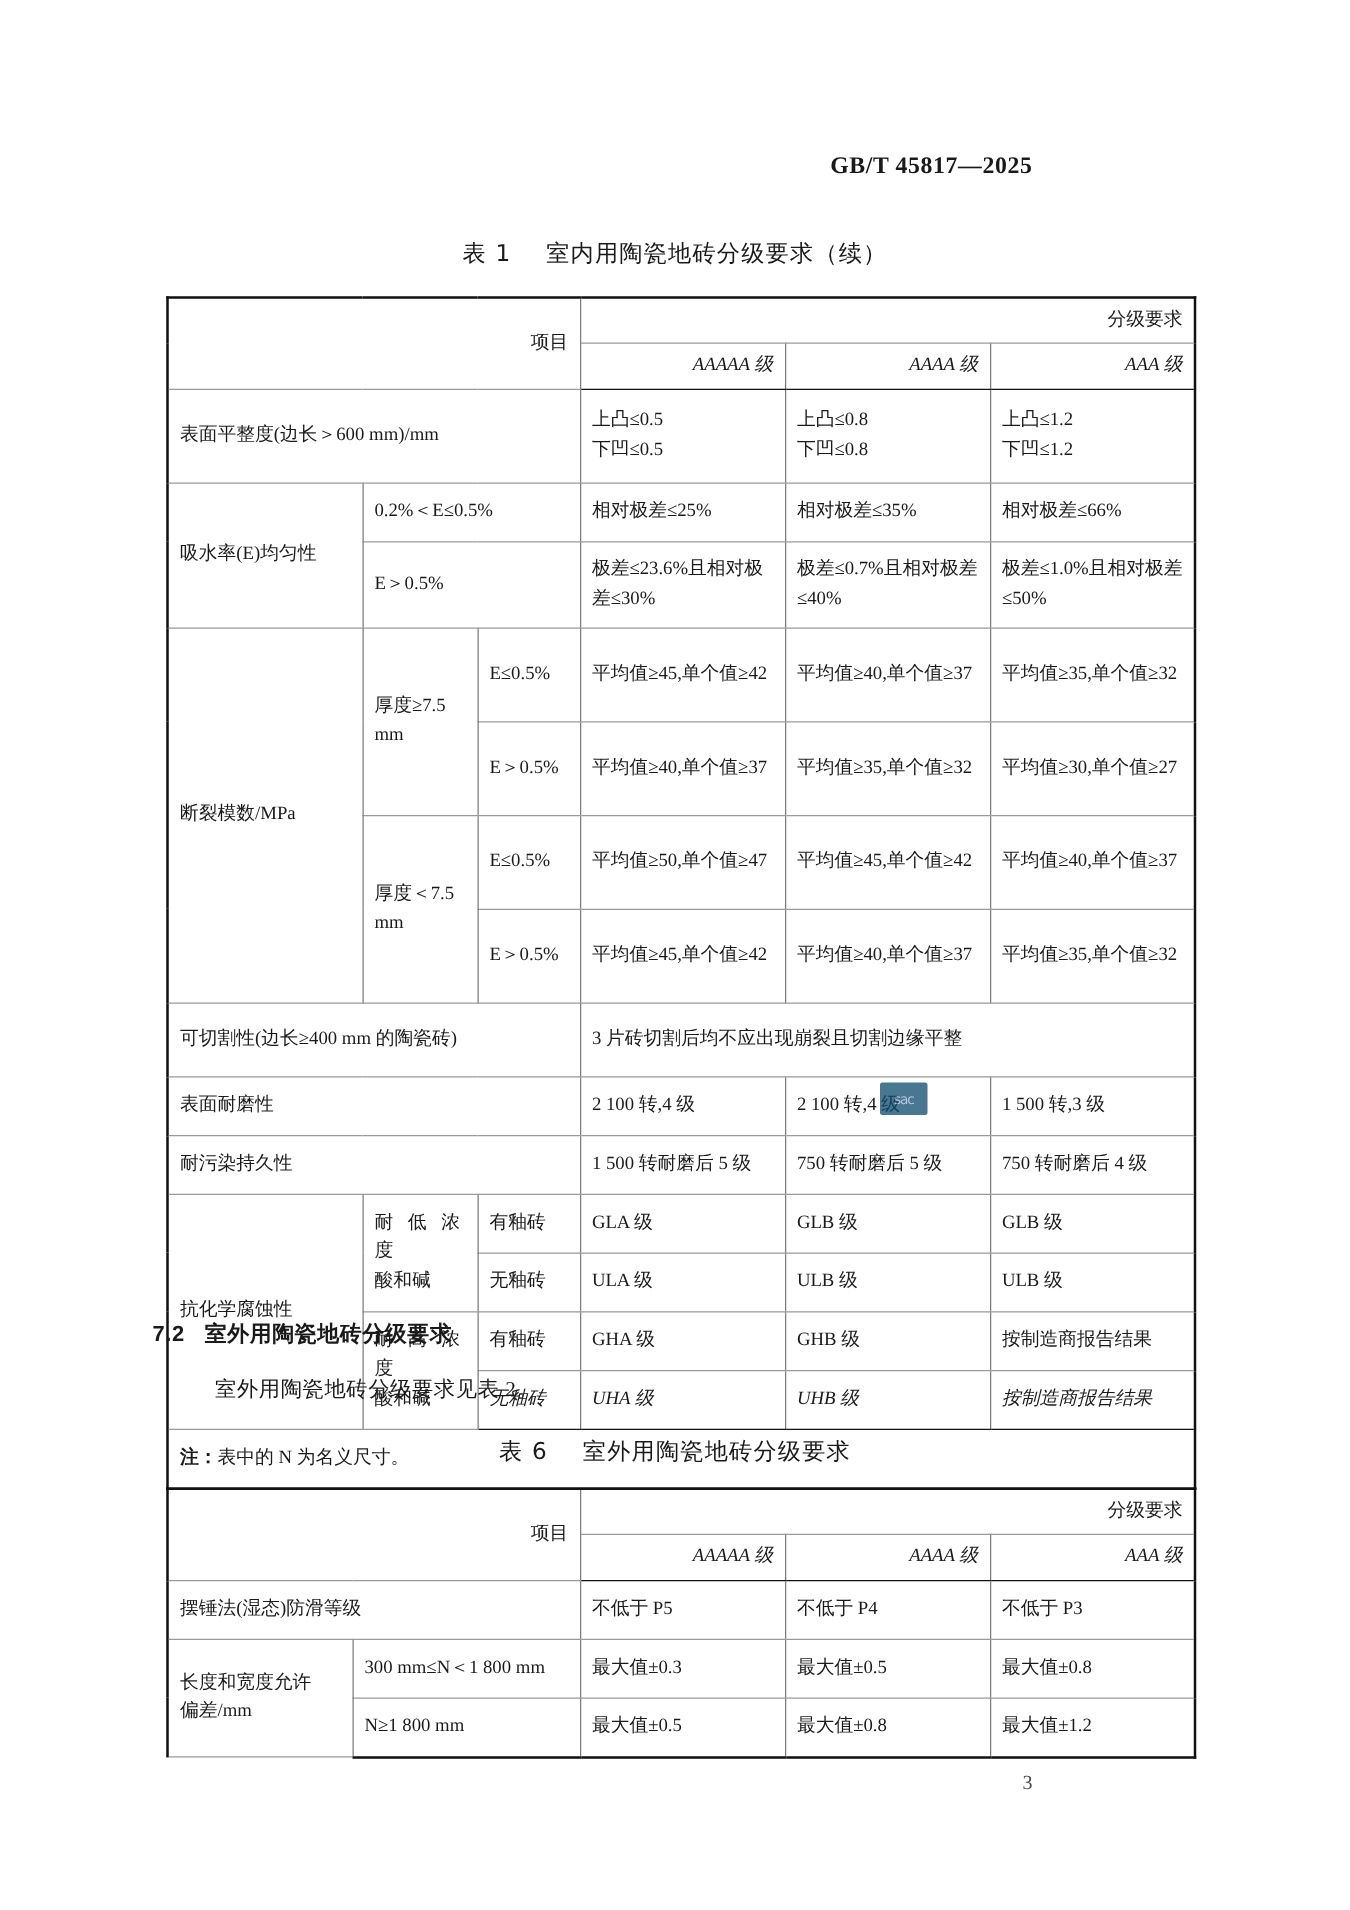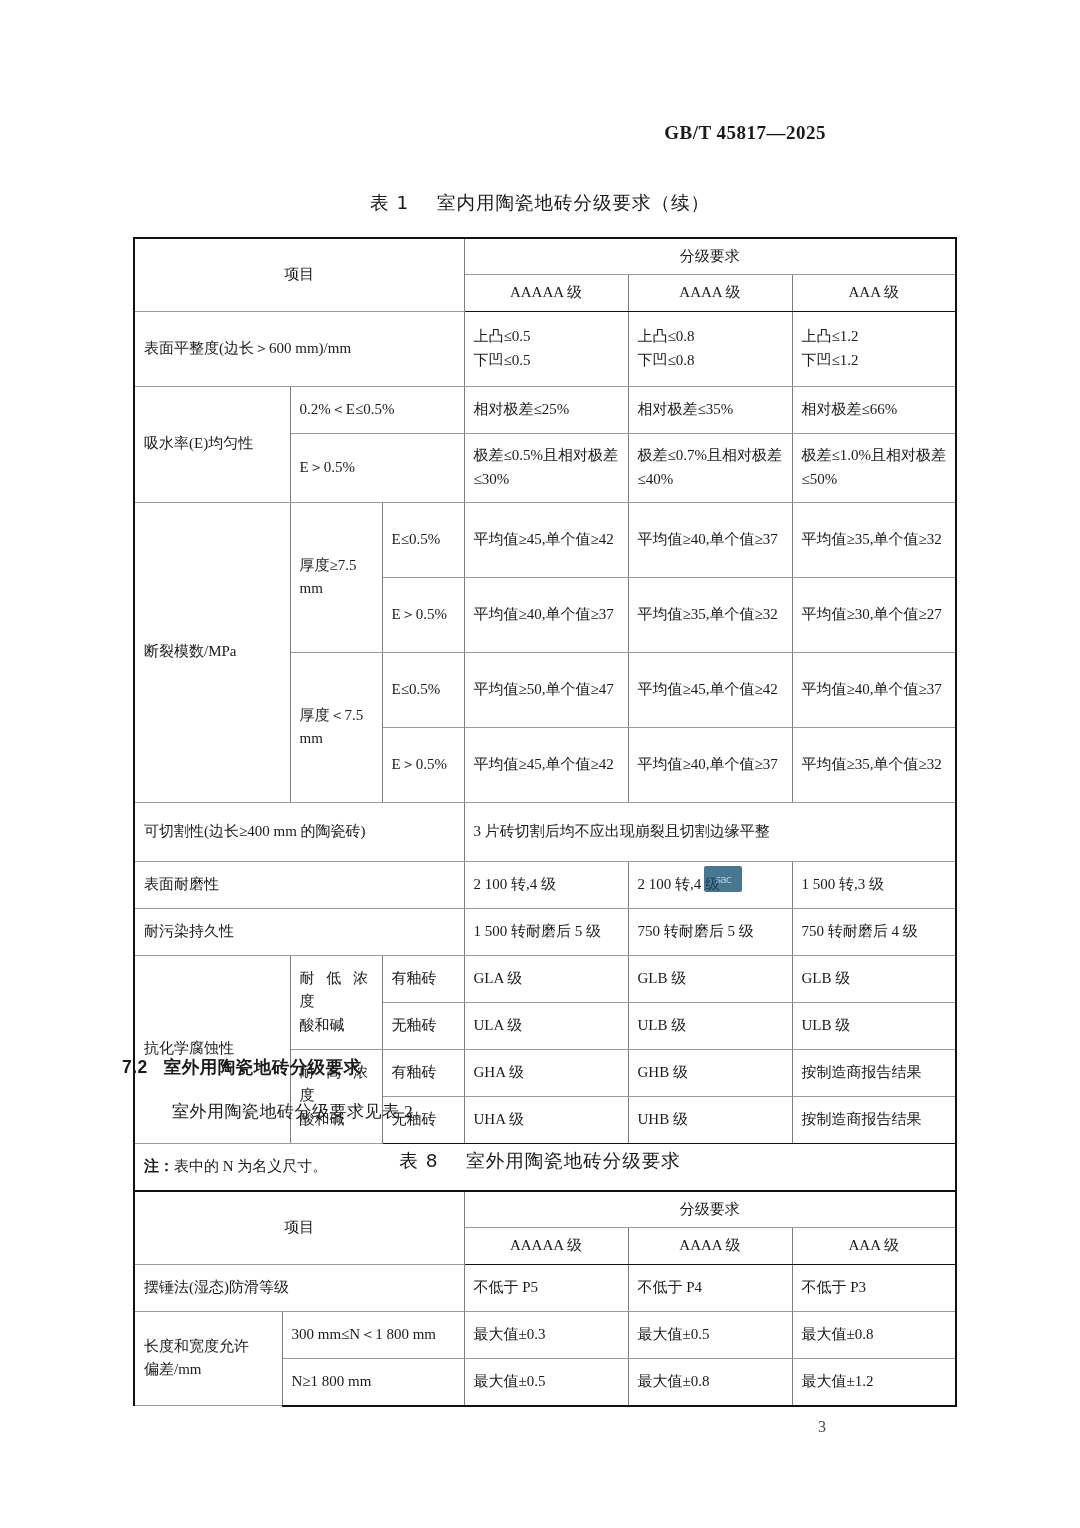--- a/index.html
+++ b/index.html
@@ -60,25 +60,25 @@
     border-left: 1px solid #7d7d7d;
     border-right: 1px solid #7d7d7d;
     border-top: 1px solid #9a9a9a;
     border-bottom: 1px solid #9a9a9a;
     padding: 6px 9px;
     vertical-align: middle;
     word-break: break-word;
   }
   .std-table .topline td { border-top: 2.2px solid #111; }
   .std-table .botline td { border-bottom: 2.2px solid #111; }
-  .std-table .thickunder td { border-bottom: 1.8px solid #111; }
+  .std-table .thickunder td { border-bottom: 1.8px solid #111; font-style: italic; }
   .std-table td.edge-l { border-left: 2.2px solid #111; }
   .std-table td.edge-r { border-right: 2.2px solid #111; }
 
-  .ctr { text-align: center; margin-left: 32px; }
+  .ctr { text-align: right; margin-left: 32px; }
   .lft { text-align: left; }
   .mid { vertical-align: middle; }
 
   
   .spread { letter-spacing: 4px; }
 
   
   .stack { display: block; }
 
   
@@ -184,21 +184,21 @@
       <tr>
         <td class="lft edge-l mid" rowspan="2">吸水率(E)均匀性</td>
         <td class="lft" colspan="2" style="height:34px;">0.2%＜E≤0.5%</td>
         <td class="lft">相对极差≤25%</td>
         <td class="lft">相对极差≤35%</td>
         <td class="lft edge-r">相对极差≤66%</td>
       </tr>
 
       <tr>
         <td class="lft" colspan="2" style="height:56px;">E＞0.5%</td>
-        <td class="lft">极差≤0.5%且相对极差≤30%</td>
+        <td class="lft">极差≤23.6%且相对极差≤30%</td>
         <td class="lft">极差≤0.7%且相对极差≤40%</td>
         <td class="lft edge-r">极差≤1.0%且相对极差≤50%</td>
       </tr>
 
       <tr>
         <td class="lft edge-l mid" rowspan="4">断裂模数/MPa</td>
         <td class="lft mid" rowspan="2">厚度≥7.5 mm</td>
         <td class="lft mid" style="height:62px;">E≤0.5%</td>
         <td class="lft">平均值≥45,单个值≥42</td>
         <td class="lft">平均值≥40,单个值≥37</td>
@@ -285,21 +285,21 @@
     </tbody>
   </table>
 
   <div class="clause-head" style="left:122px; top:1055px;">
     <span class="num">7.2</span><span>室外用陶瓷地砖分级要求</span>
   </div>
 
   <div class="body-para" style="left:172px; top:1100px;">室外用陶瓷地砖分级要求见表 2。</div>
 
   <div class="table-caption" style="top:1148px;">
-    <span>表 8</span>
+    <span>表 6</span>
     <span class="cap-gap"></span>
     <span>室外用陶瓷地砖分级要求</span>
   </div>
 
   <table class="std-table" id="t2" style="left:133px; top:1190px; width:822px;">
     <colgroup>
       <col style="width:148px">
       <col style="width:182px">
       <col style="width:164px">
       <col style="width:164px">

